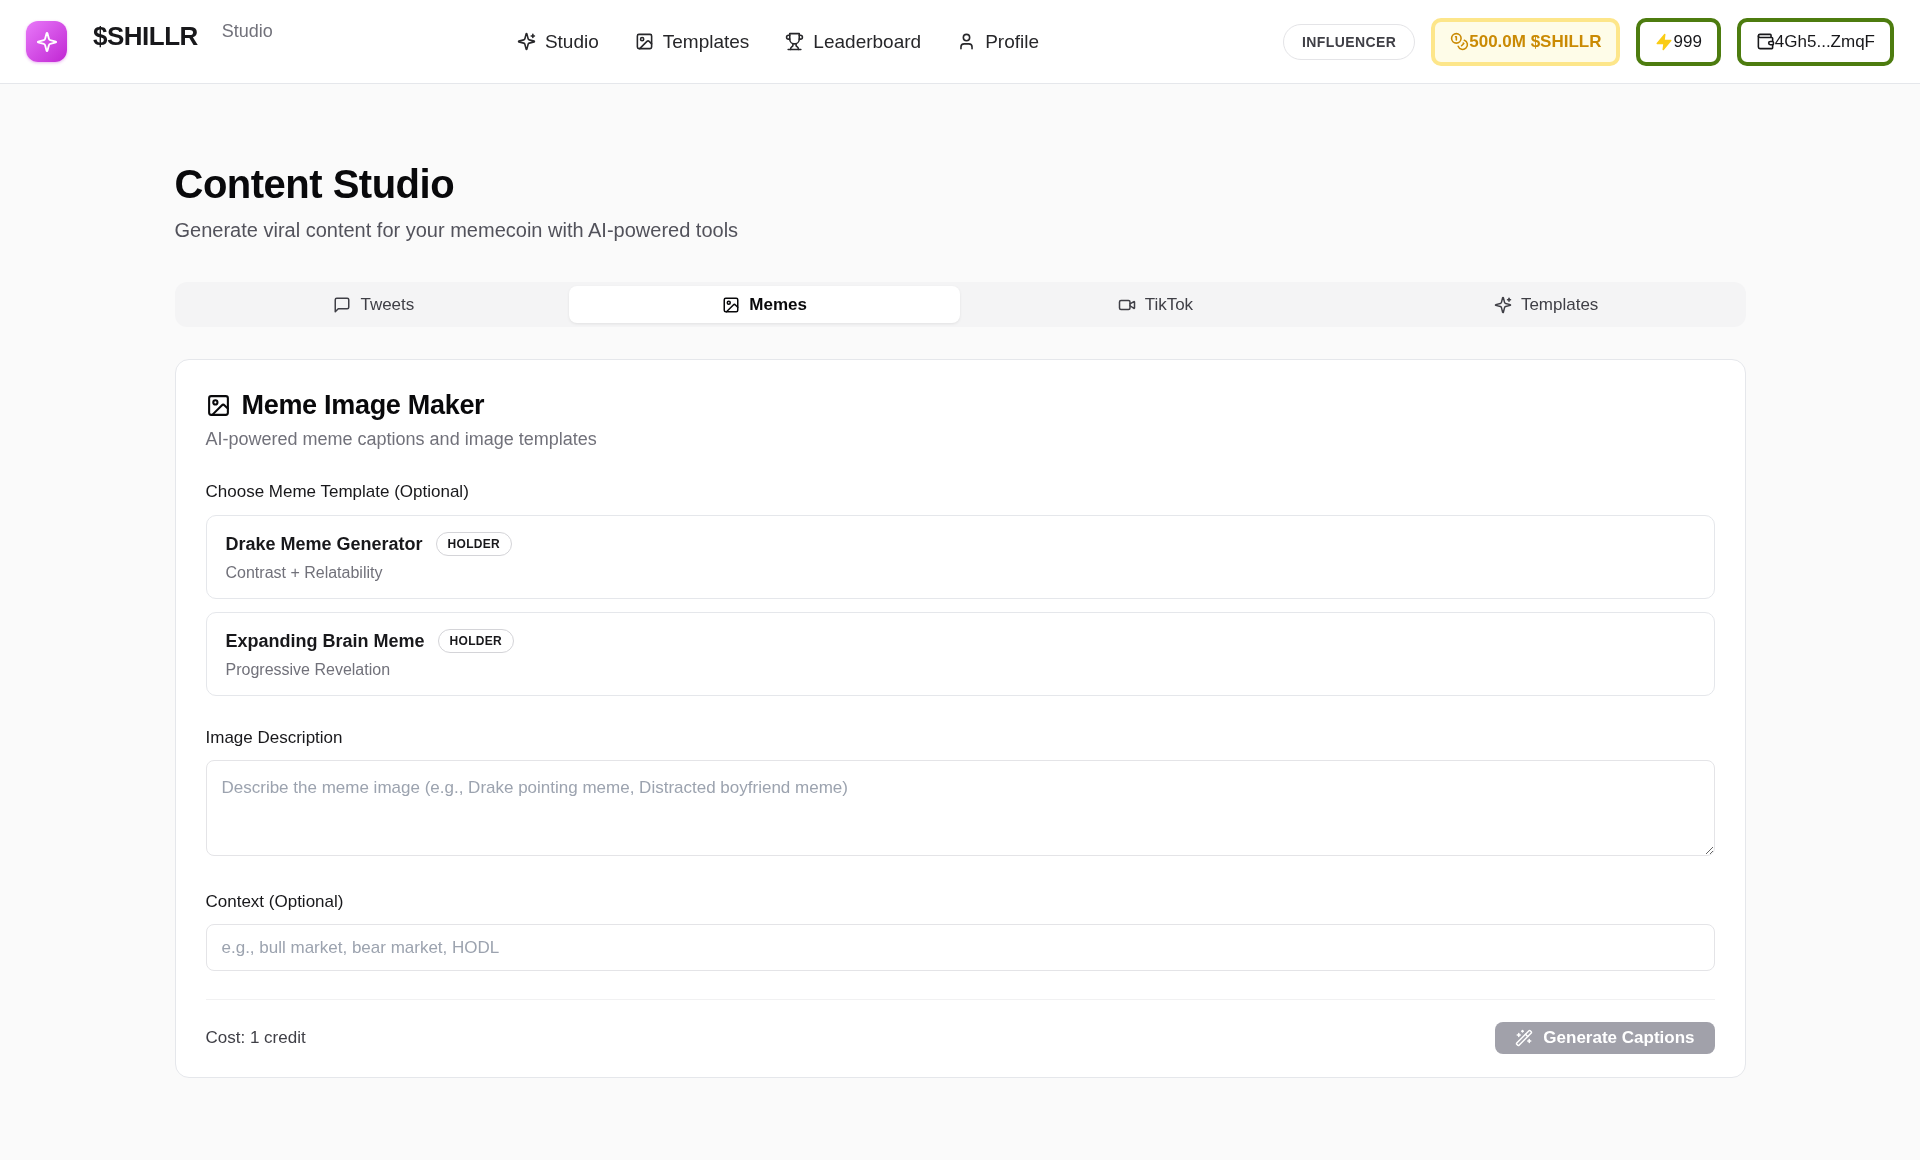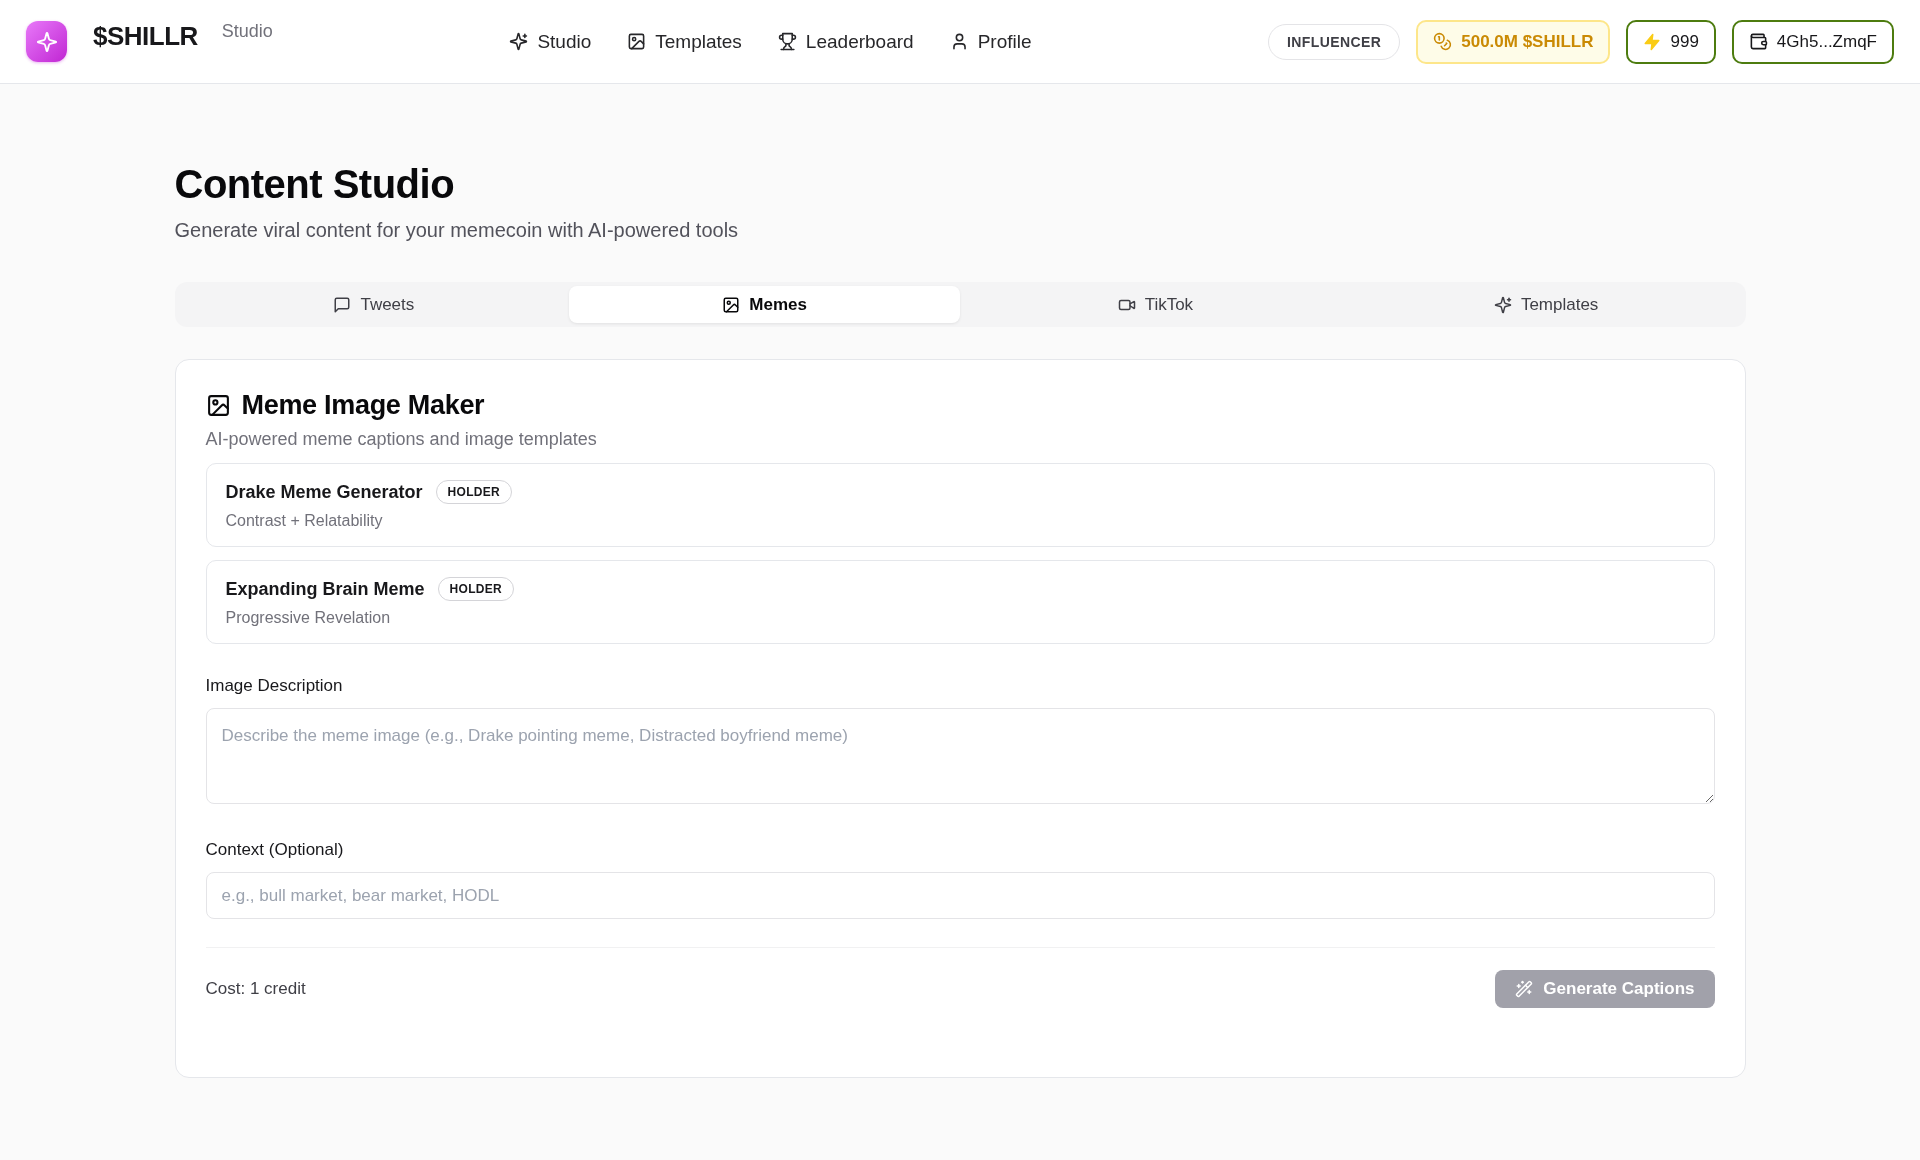--- a/index.html
+++ b/index.html
@@ -33,21 +33,21 @@
     cursor:pointer; text-decoration:none;
   }
   .nav-item .icon { color:#27272a; }
 
   .h-right { display:flex; align-items:center; gap:16px; }
   .pill {
     border:1px solid #e4e4e7; border-radius:999px; padding:9px 18px;
     font-size:14px; font-weight:600; letter-spacing:.4px; color:#3f3f46; background:#fff;
   }
   .badge {
-    display:flex; align-items:center; gap:9px; border:2px solid #4d7c0f;
+    display:flex; align-items:center; border:4px solid #4d7c0f;
     background:#fff; border-radius:10px; padding:10px 15px; font-size:17px; color:#18181b;text-align:center;
   }
   .badge-gold {
     background:#fefce8; border-color:#fde68a; color:#ca8a04; font-weight:600;
   }
   .badge-wallet { font-weight:500; }
 
   
   .container { width:1571px; margin:0 auto; }
   .page-title { margin-top:78px; font-size:40px; font-weight:800; letter-spacing:-.5px; color:#09090b; }
@@ -99,21 +99,21 @@
   .text-input { height:47px; }
   .text-area::placeholder, .text-input::placeholder { color:#9ca3af; }
 
   .card-footer {
     margin-top:28px; border-top:1px solid #f1f1f2; padding-top:22px;
     display:flex; align-items:center; justify-content:space-between;
   }
   .cost-text { font-size:17px; color:#3f3f46; }
   .generate-btn {
     display:flex; align-items:center; gap:10px; background:#a1a1aa; color:#ffffff;
-    border:none; border-radius:8px; padding:0 20px; height:38px;
+    border:none; border-radius:8px; padding:0 20px; height:32px;
     font-family:"Liberation Sans", sans-serif; font-size:17px; font-weight:600; cursor:not-allowed;
   }
 
   .output-title { font-size:28px; font-weight:700; letter-spacing:-.3px; }
   .empty-state { margin-top:92px; display:flex; flex-direction:column; align-items:center; }
   .empty-icon { color:#d4d4d8; }
   .empty-text { margin-top:26px; font-size:20px; color:#71717a; }
 </style>
 </head>
 <body>
@@ -261,20 +261,21 @@
           <svg width="25" height="25" viewBox="0 0 24 24" fill="none" stroke="currentColor" stroke-width="2" stroke-linecap="round" stroke-linejoin="round">
               <rect width="18" height="18" x="3" y="3" rx="2" ry="2"></rect>
               <circle cx="9" cy="9" r="2"></circle>
               <path d="m21 15-3.086-3.086a2 2 0 0 0-2.828 0L6 21"></path>
             </svg>
         </span>
         <h2 class="card-title">Meme Image Maker</h2>
       </div>
       <p class="card-subtitle">AI-powered meme captions and image templates</p>
 
+      <div class="field-label">Choose Meme Template (Optional)</div>
 
       <div class="template-option">
         <div class="template-head">
           <span class="template-name">Drake Meme Generator</span>
           <span class="holder-badge">HOLDER</span>
         </div>
         <div class="template-desc">Contrast + Relatability</div>
       </div>
 
       <div class="template-option">

